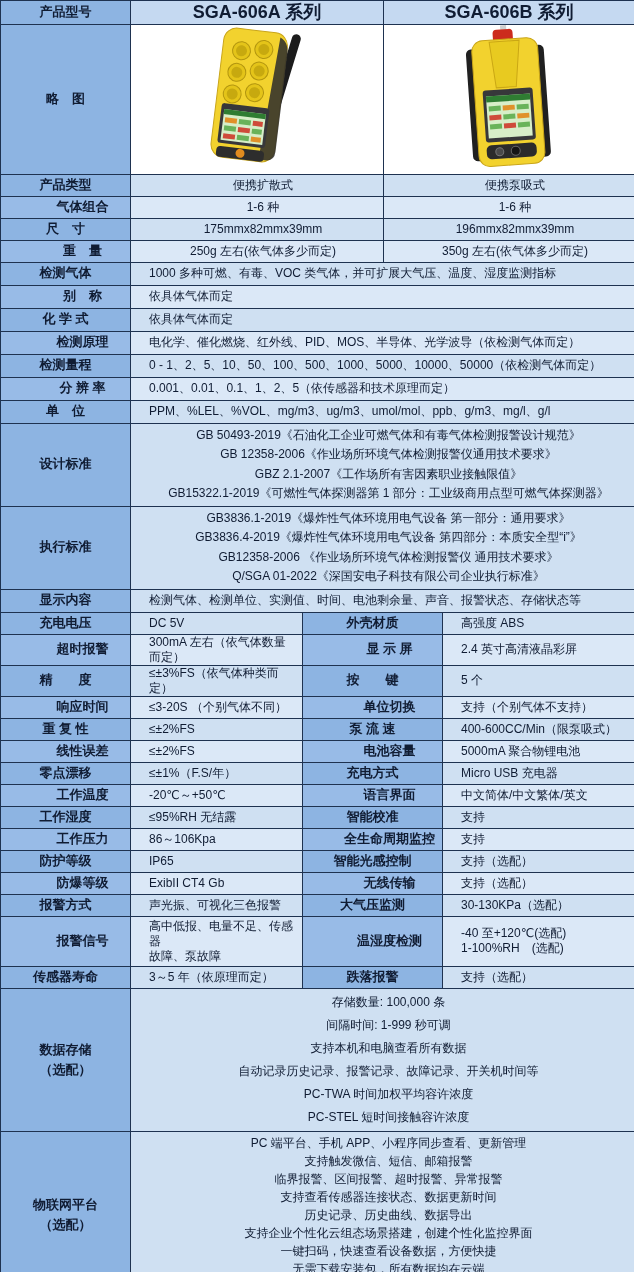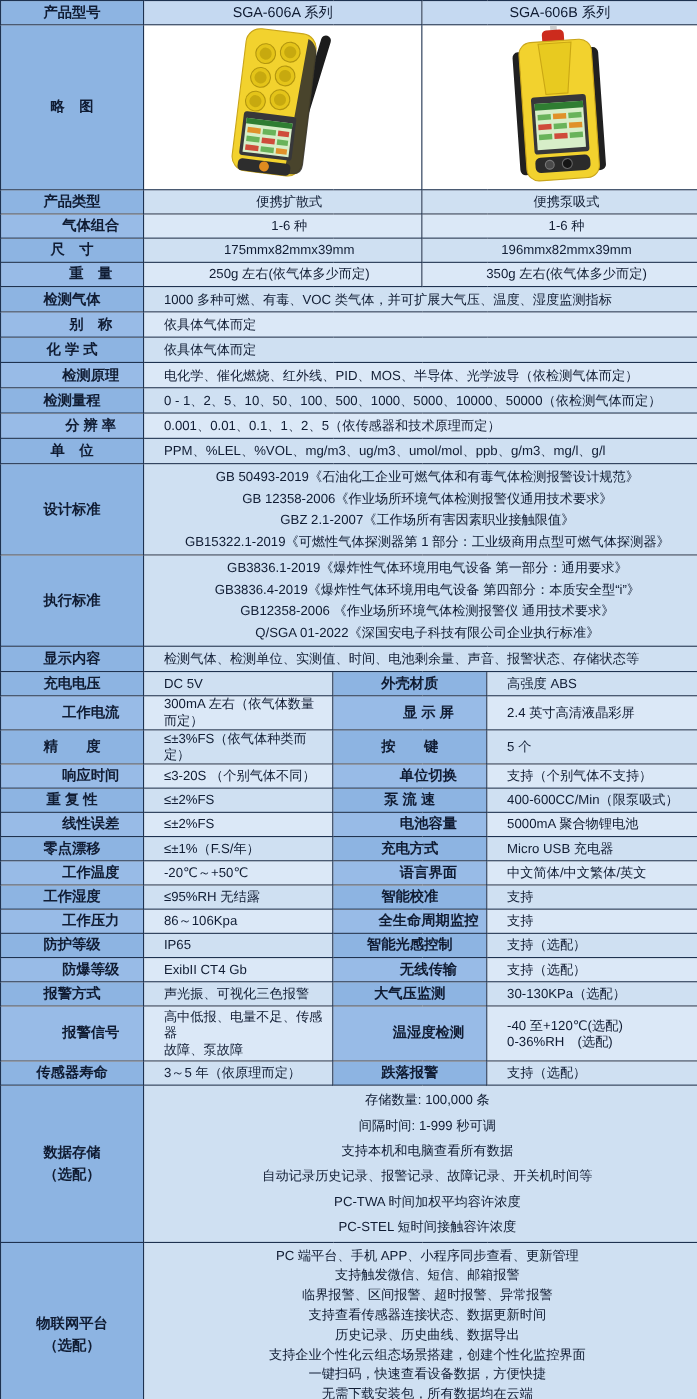--- a/index.html
+++ b/index.html
@@ -5,21 +5,21 @@
   html,body{margin:0;padding:0;background:#fff;}
   body{width:634px;font-family:"Liberation Sans","DejaVu Sans",sans-serif;color:#101c33;}
   table.spec{border-collapse:collapse;width:634px;table-layout:fixed;}
   td{border:1px solid #1e3250;padding:0 6px;font-size:12px;line-height:1.25;
      overflow:hidden;vertical-align:middle;}
   td.lbl{background:#8db4e2;font-weight:bold;text-align:center;font-size:13px;padding:0 2px;margin-top:28px;}
   td.val{background:#cfe0f2;text-align:left;padding-left:18px;}
   tr.alt td.lbl{background:#98bbe7;padding-left:36px;}
   tr.alt td.val{background:#dbe8f7;}
   td.center{text-align:center;}
-  td.head{background:#c5d9f1;font-weight:normal;font-size:13px;}
+  td.head{background:#c5d9f1;font-weight:bold;font-size:18px;}
   td.img-cell{background:#ffffff;height:147px;text-align:center;vertical-align:middle;padding:0;}
   tr.r-std td{height:21px;}
   tr.r-full td{height:22px;}
   td.pre{white-space:pre-line;}
   tr.r-tall td{height:42px;padding-top:2px;padding-bottom:2px;}
   .lines div{line-height:19.5px;}
   .lines-wide div{line-height:23px;}
   .lines-tight div{line-height:18px;}
   td.multi{padding-top:2px;padding-bottom:2px;text-align:center;}
   .lbl-two div{line-height:20px;text-align:center;}
@@ -183,21 +183,21 @@
     <td class="val" colspan="4">检测气体、检测单位、实测值、时间、电池剩余量、声音、报警状态、存储状态等</td>
   </tr>
 
   <tr class="r-std">
     <td class="lbl">充电电压</td>
     <td class="val">DC 5V</td>
     <td class="lbl" colspan="2">外壳材质</td>
     <td class="val">高强度 ABS</td>
   </tr>
   <tr class="r-std alt">
-    <td class="lbl">工作电流</td>
+    <td class="lbl">超时报警</td>
     <td class="val">300mA 左右（依气体数量而定）</td>
     <td class="lbl" colspan="2">显 示 屏</td>
     <td class="val">2.4 英寸高清液晶彩屏</td>
   </tr>
   <tr class="r-std">
     <td class="lbl">精　　度</td>
     <td class="val">≤±3%FS（依气体种类而定）</td>
     <td class="lbl" colspan="2">按　　键</td>
     <td class="val">5 个</td>
   </tr>
@@ -260,21 +260,21 @@
     <td class="val">声光振、可视化三色报警</td>
     <td class="lbl" colspan="2">大气压监测</td>
     <td class="val">30-130KPa（选配）</td>
   </tr>
   <tr class="r-tall alt">
     <td class="lbl">报警信号</td>
     <td class="val pre">高中低报、电量不足、传感器
 故障、泵故障</td>
     <td class="lbl" colspan="2">温湿度检测</td>
     <td class="val pre">-40 至+120℃(选配)
-0-36%RH　(选配)</td>
+1-100%RH　(选配)</td>
   </tr>
   <tr class="r-std">
     <td class="lbl">传感器寿命</td>
     <td class="val">3～5 年（依原理而定）</td>
     <td class="lbl" colspan="2">跌落报警</td>
     <td class="val">支持（选配）</td>
   </tr>
 
   <tr>
     <td class="lbl lbl-two">

